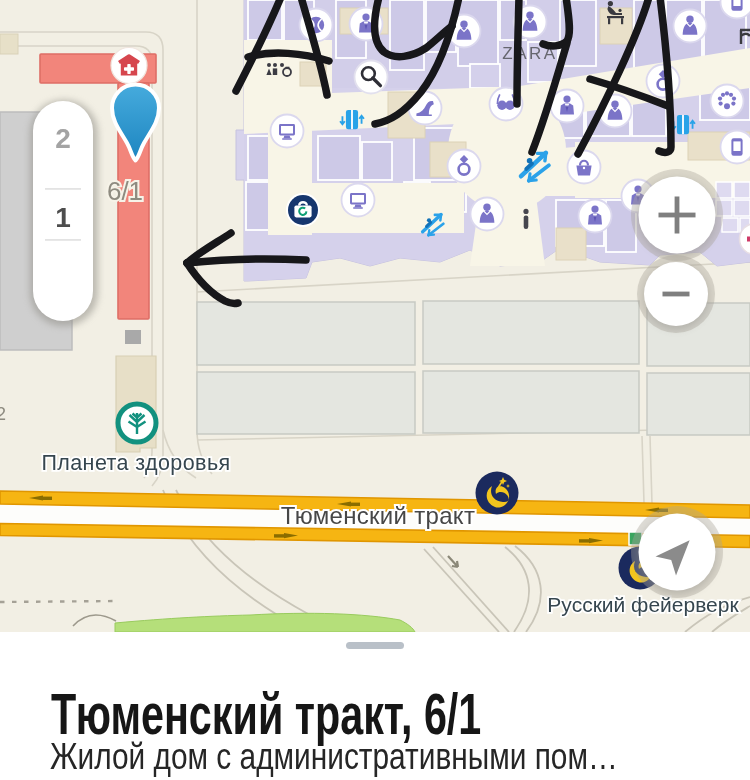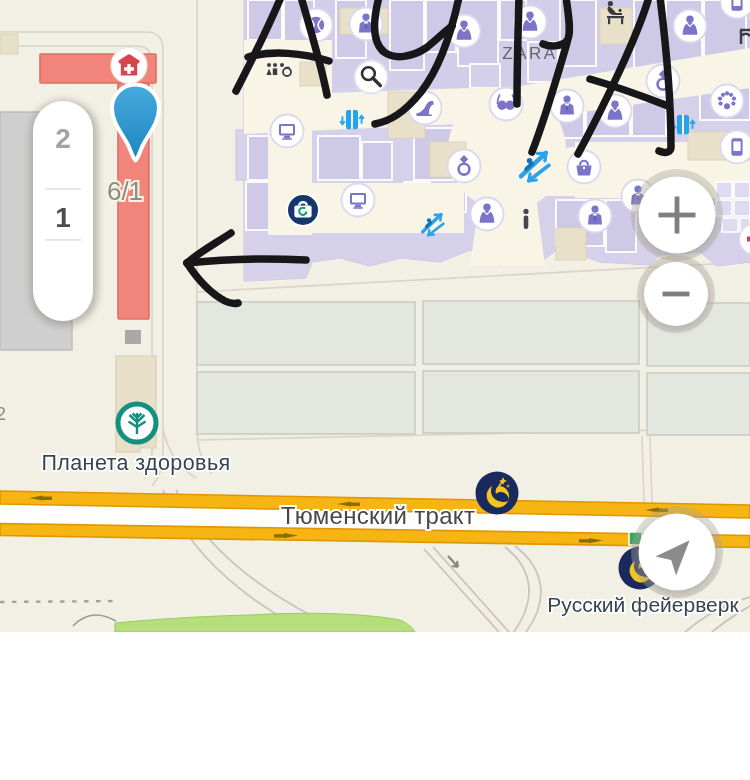--- a/index.html
+++ b/index.html
@@ -452,13 +452,18 @@
   <path d="M566,-3 C568,12 572,34 567,41 C561,47 550,47 543,44"></path>
   <path d="M567,43 C559,70 546,116 532,152"></path>
   <path d="M649,-3 C638,35 606,102 578,154"></path>
   <path d="M660,-3 C666,45 671,105 671,147 C671,152 666,154 659,151"></path>
   <path d="M590,79 C614,86 645,97 668,106"></path>
   <path d="M306,260 C268,258 224,259 187,263"></path>
   <path d="M231,233 C216,243 198,253 187,263"></path>
   <path d="M187,263 C196,277 208,292 225,301 C229,303 234,304 238,303"></path>
 </g>
 </svg>
+<div id="panel">
+  <div id="handle"></div>
+  <div id="title">Тюменский тракт, 6/1</div>
+  <div id="subtitle">Жилой дом с административными пом…</div>
 </div>
+</div>
 
 </body></html>

